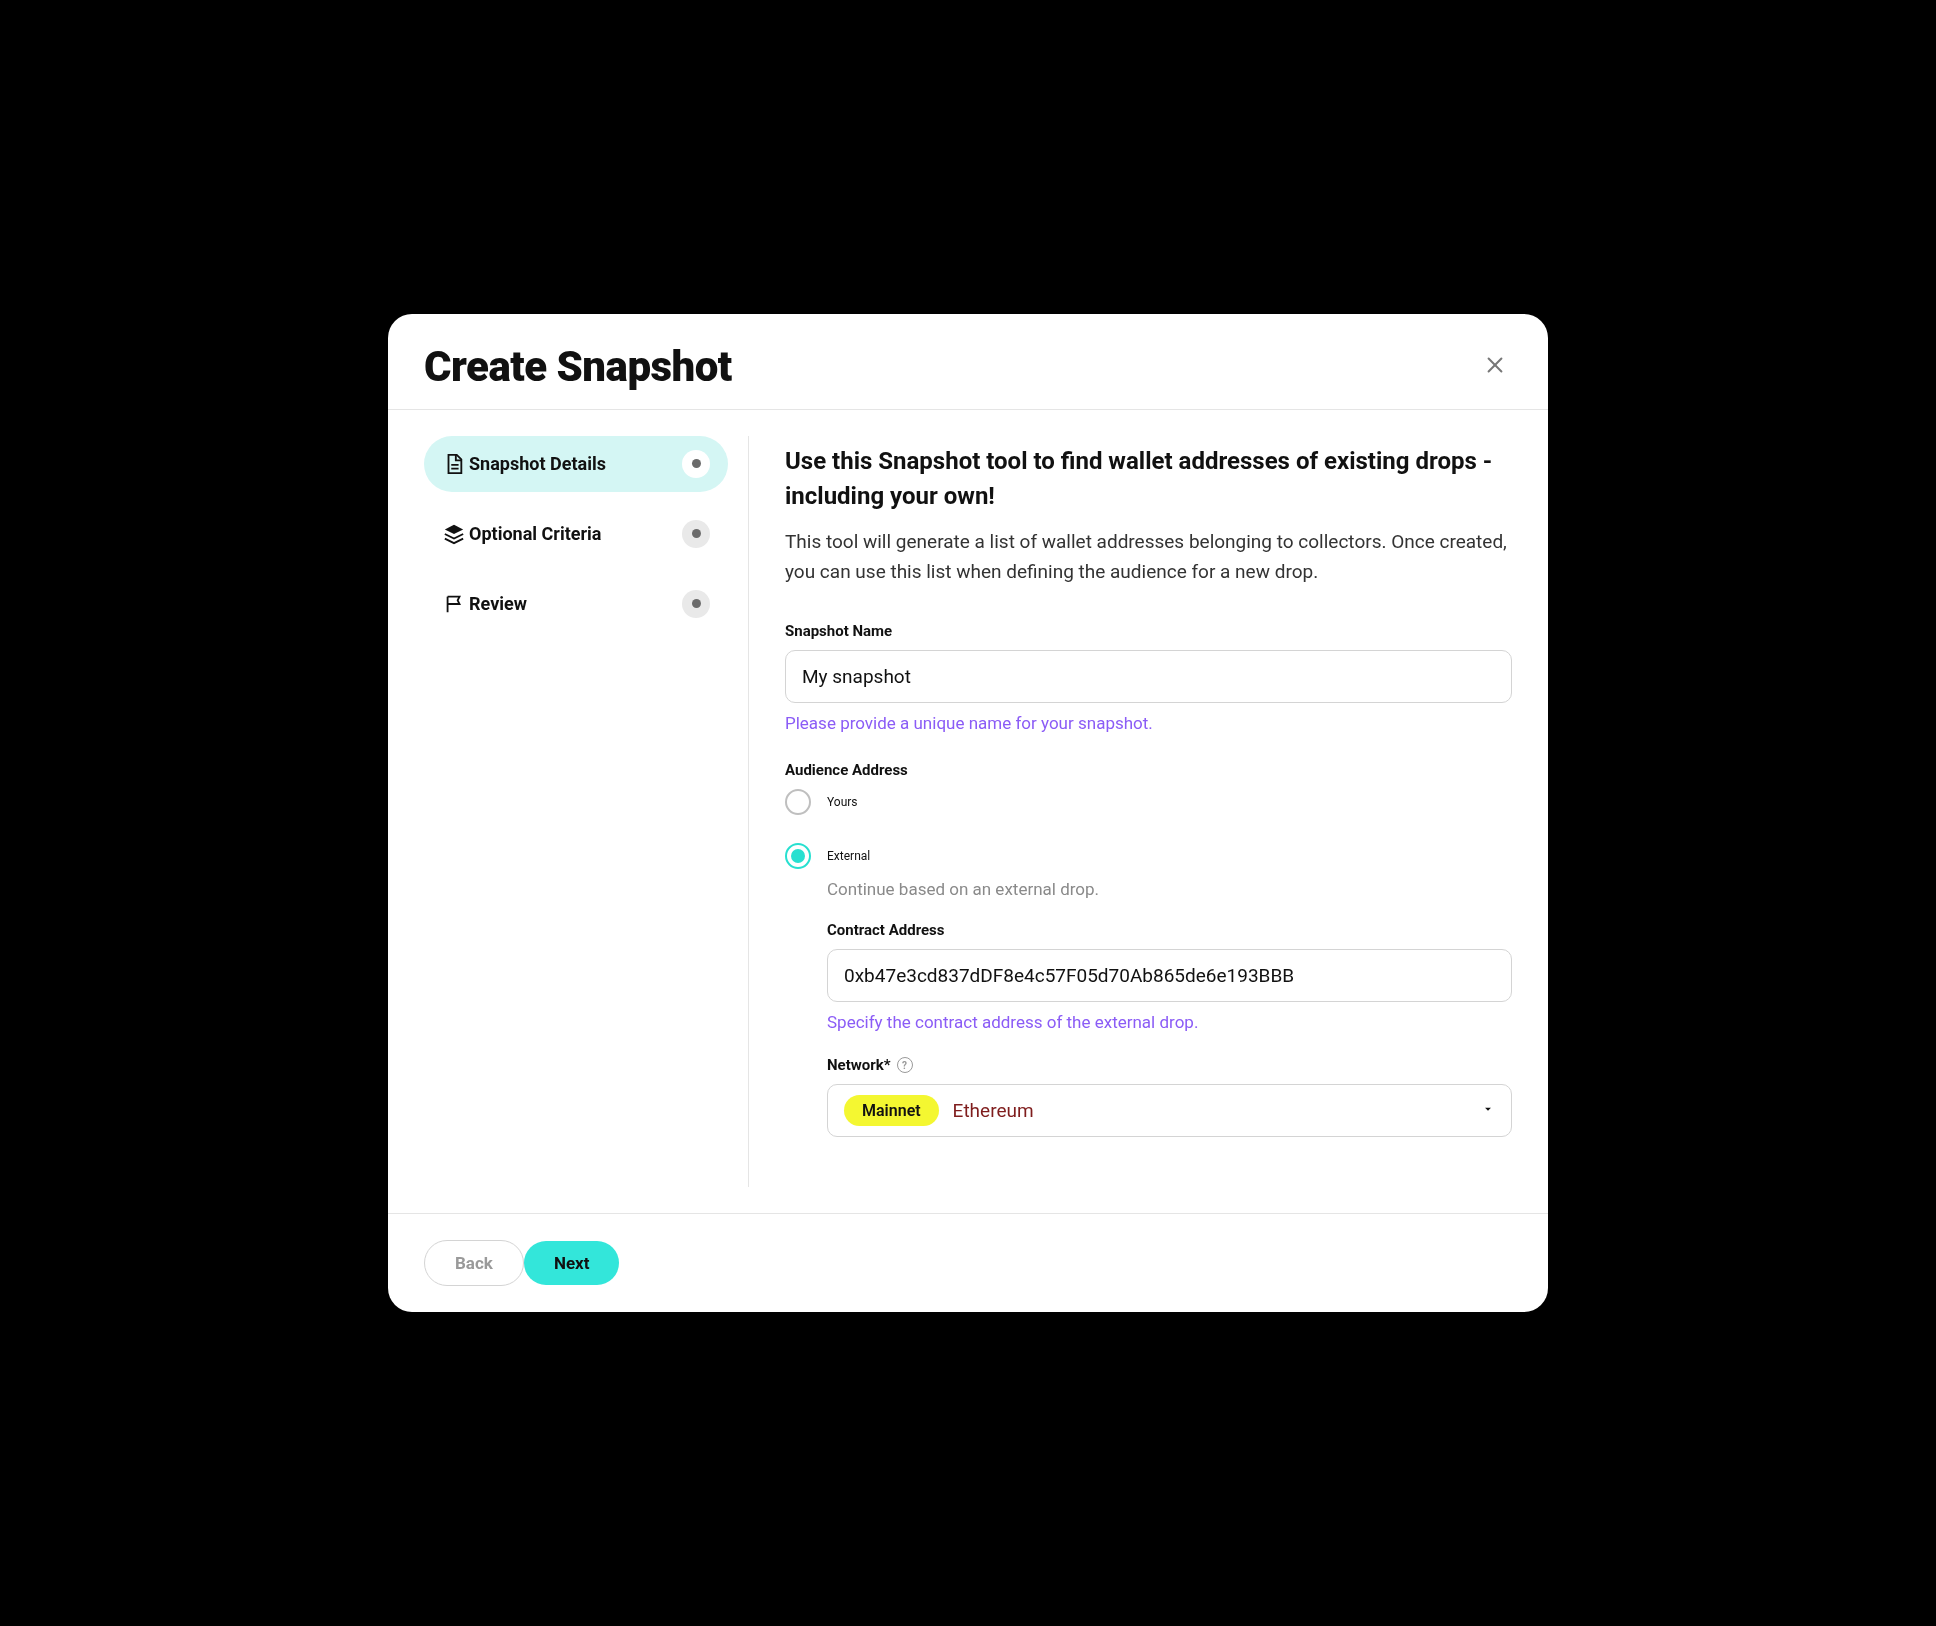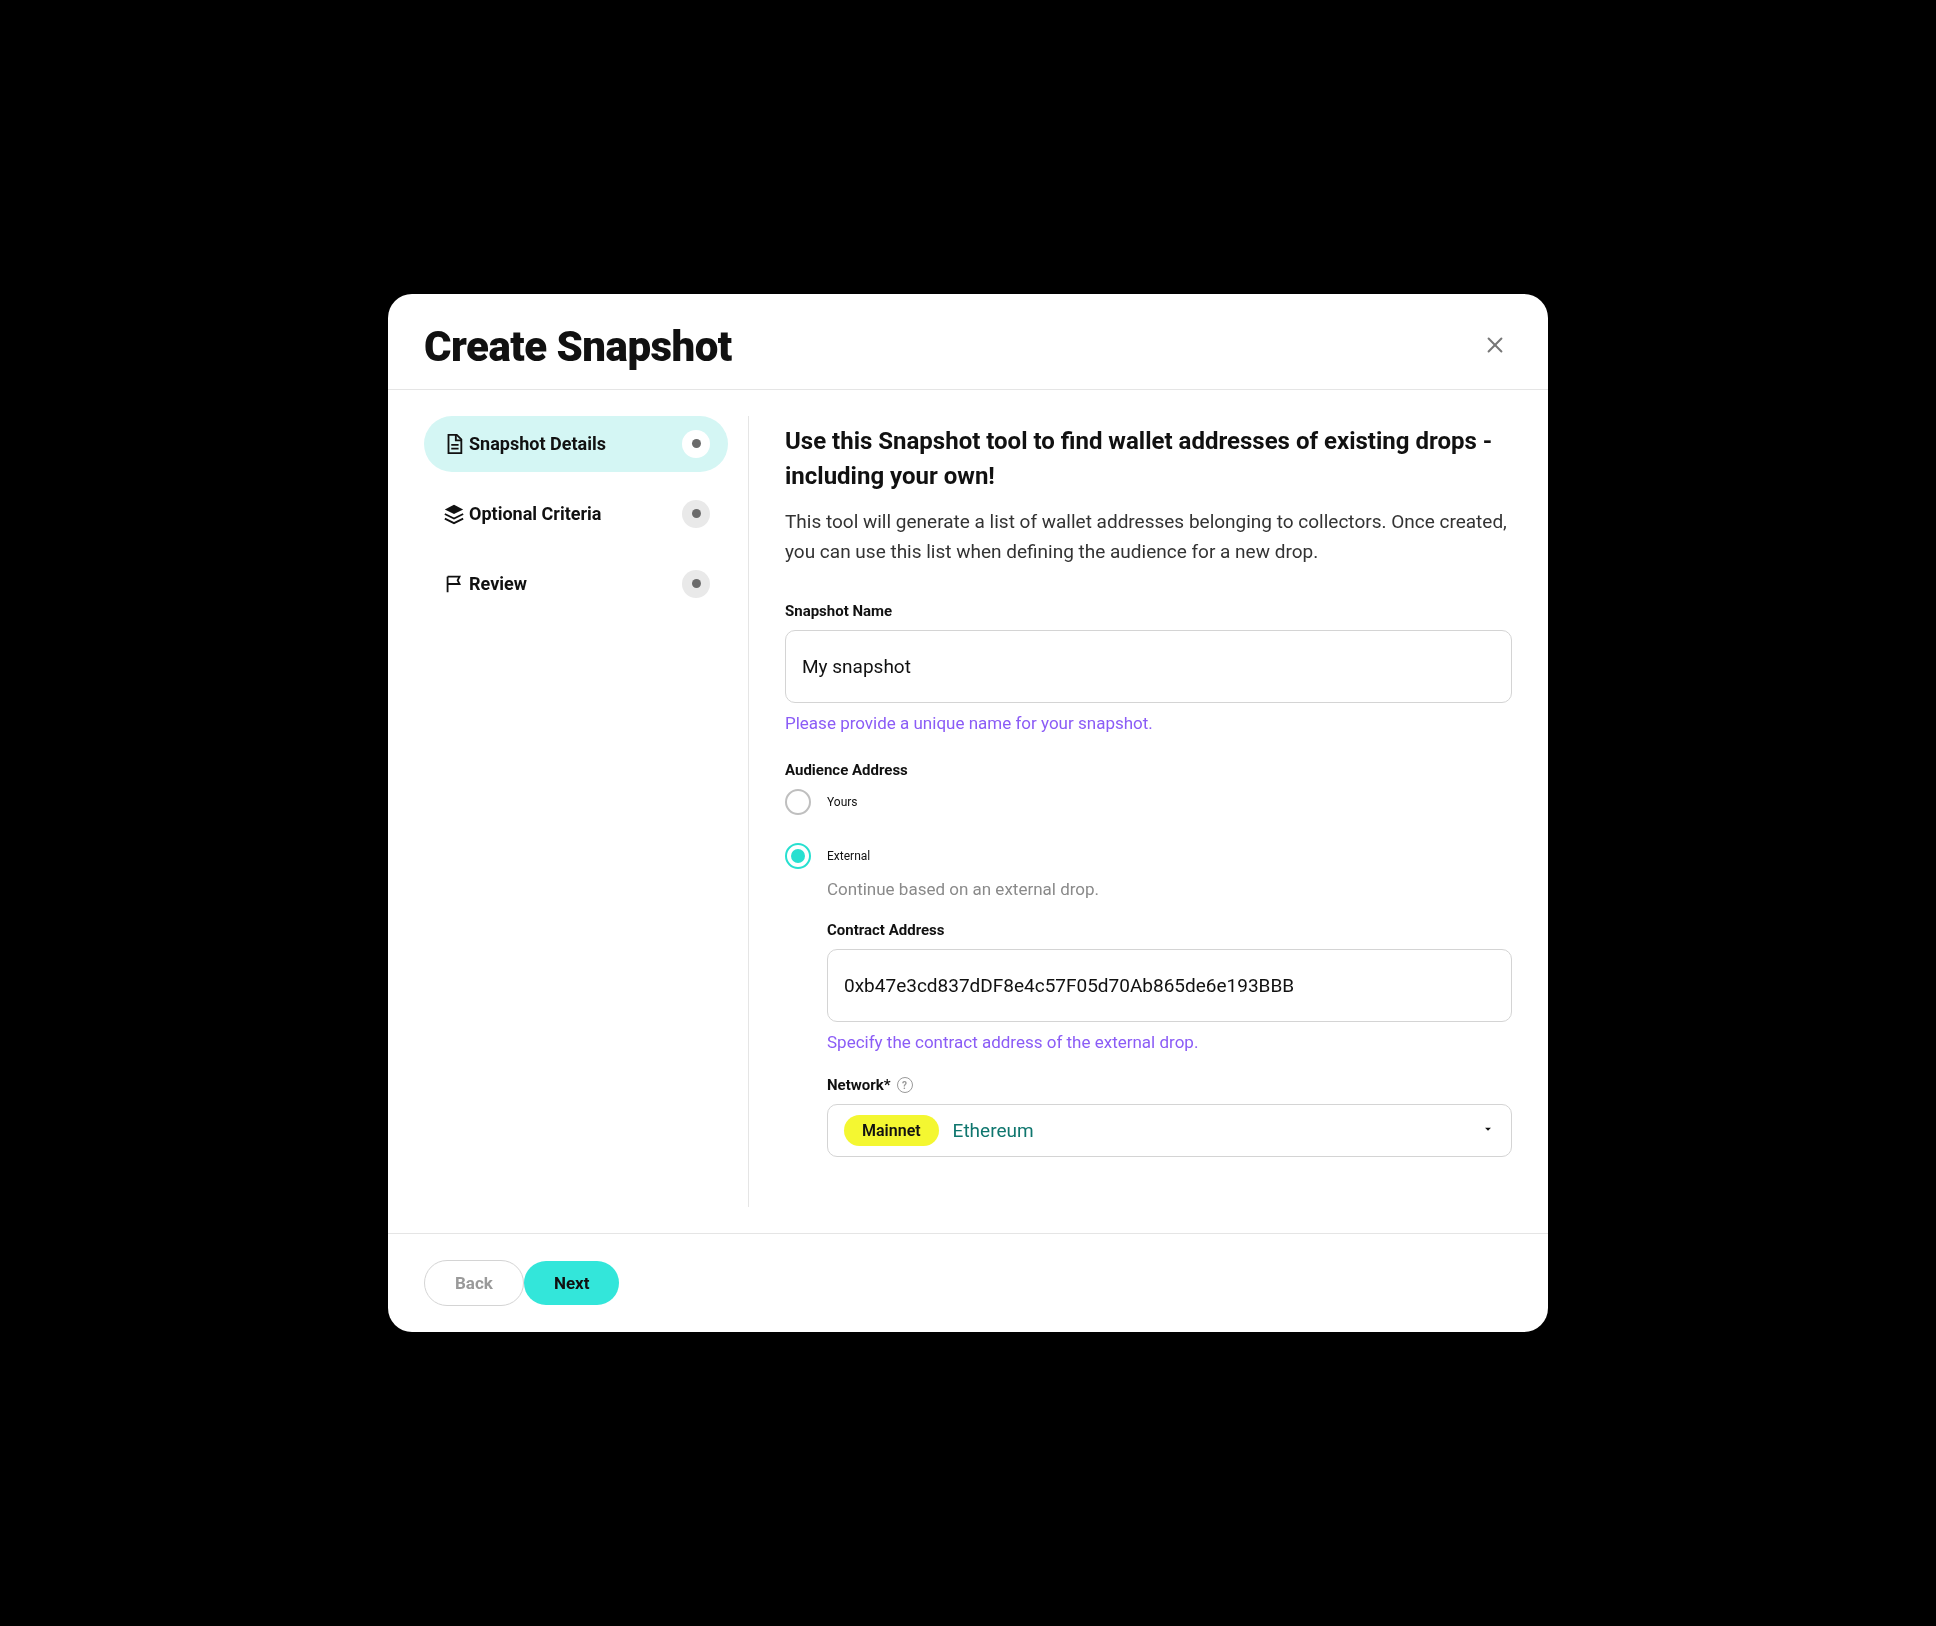--- a/index.html
+++ b/index.html
@@ -131,21 +131,21 @@
     color: #111;
     margin-bottom: 10px;
     display: flex;
     align-items: center;
     gap: 6px;
   }
   .text-input {
     width: 100%;
     border: 1px solid #d4d4d4;
     border-radius: 10px;
-    padding: 24px 16px;
+    padding: 14px 16px;
     font-size: 19px;
     color: #111;
     font-family: inherit;
     outline: none;
   }
   .help-text {
     font-size: 17px;
     color: #8b5cf6;
     margin-top: 10px;
   }
@@ -204,21 +204,21 @@
   .badge {
     background: #f4f731;
     color: #111;
     font-size: 16px;
     font-weight: 600;
     padding: 6px 18px;
     border-radius: 999px;
   }
   .select-value {
     font-size: 19px;
-    color: #0f766e;
+    color: #7f1d1d;
     flex: 1;
   }
   .chevron {
     color: #111;
   }
   .help-circle {
     width: 16px;
     height: 16px;
     border: 1.5px solid #9a9a9a;
     border-radius: 50%;

